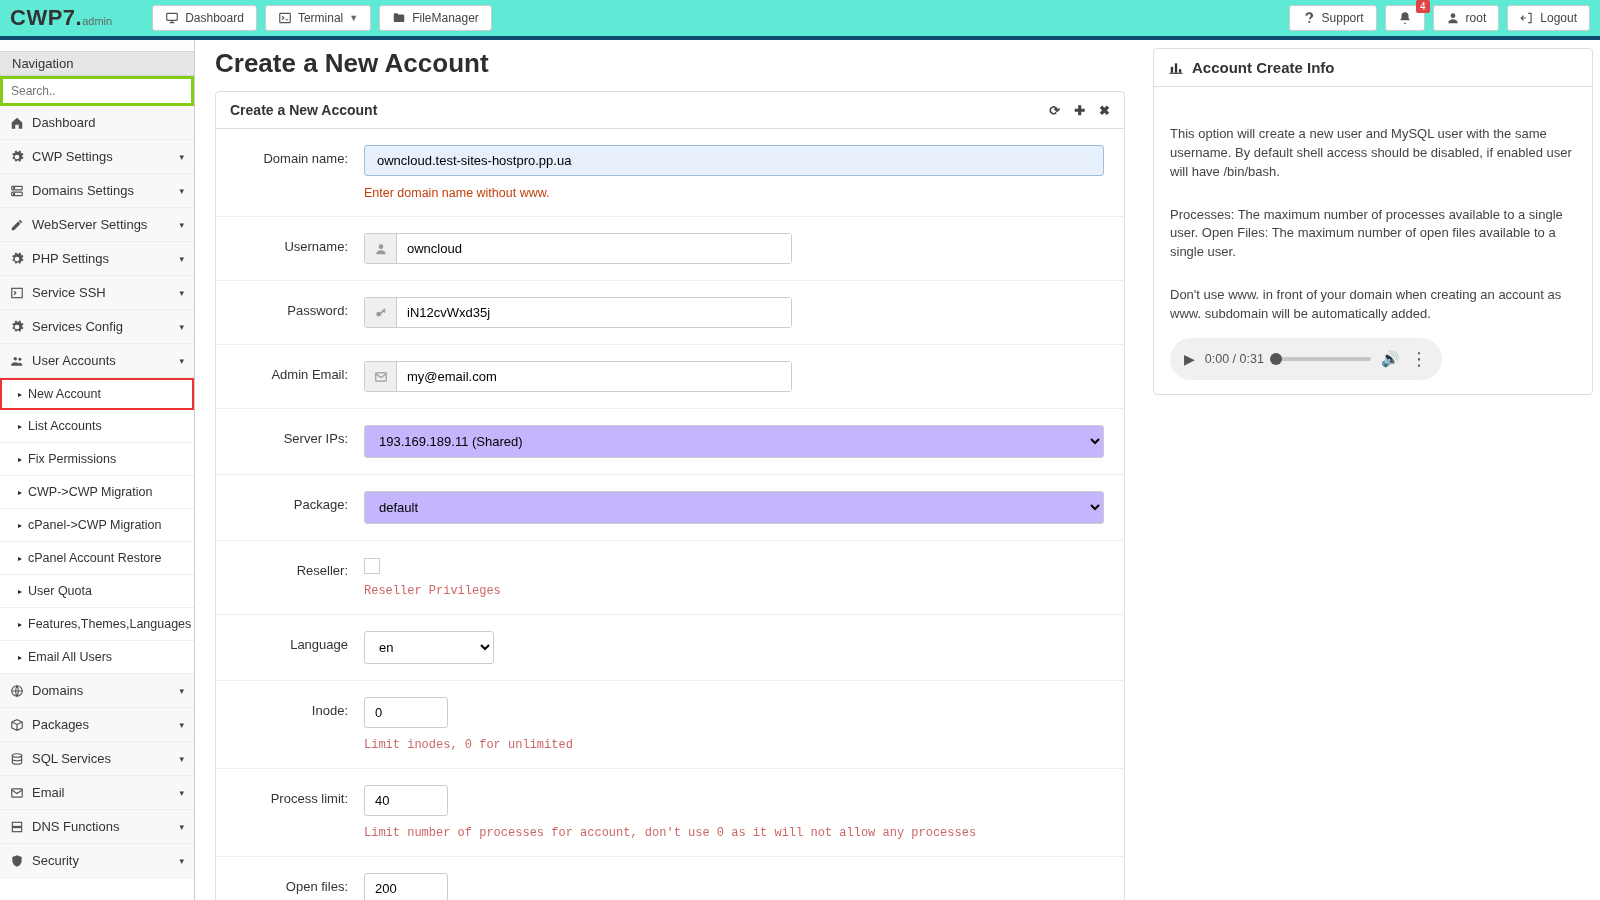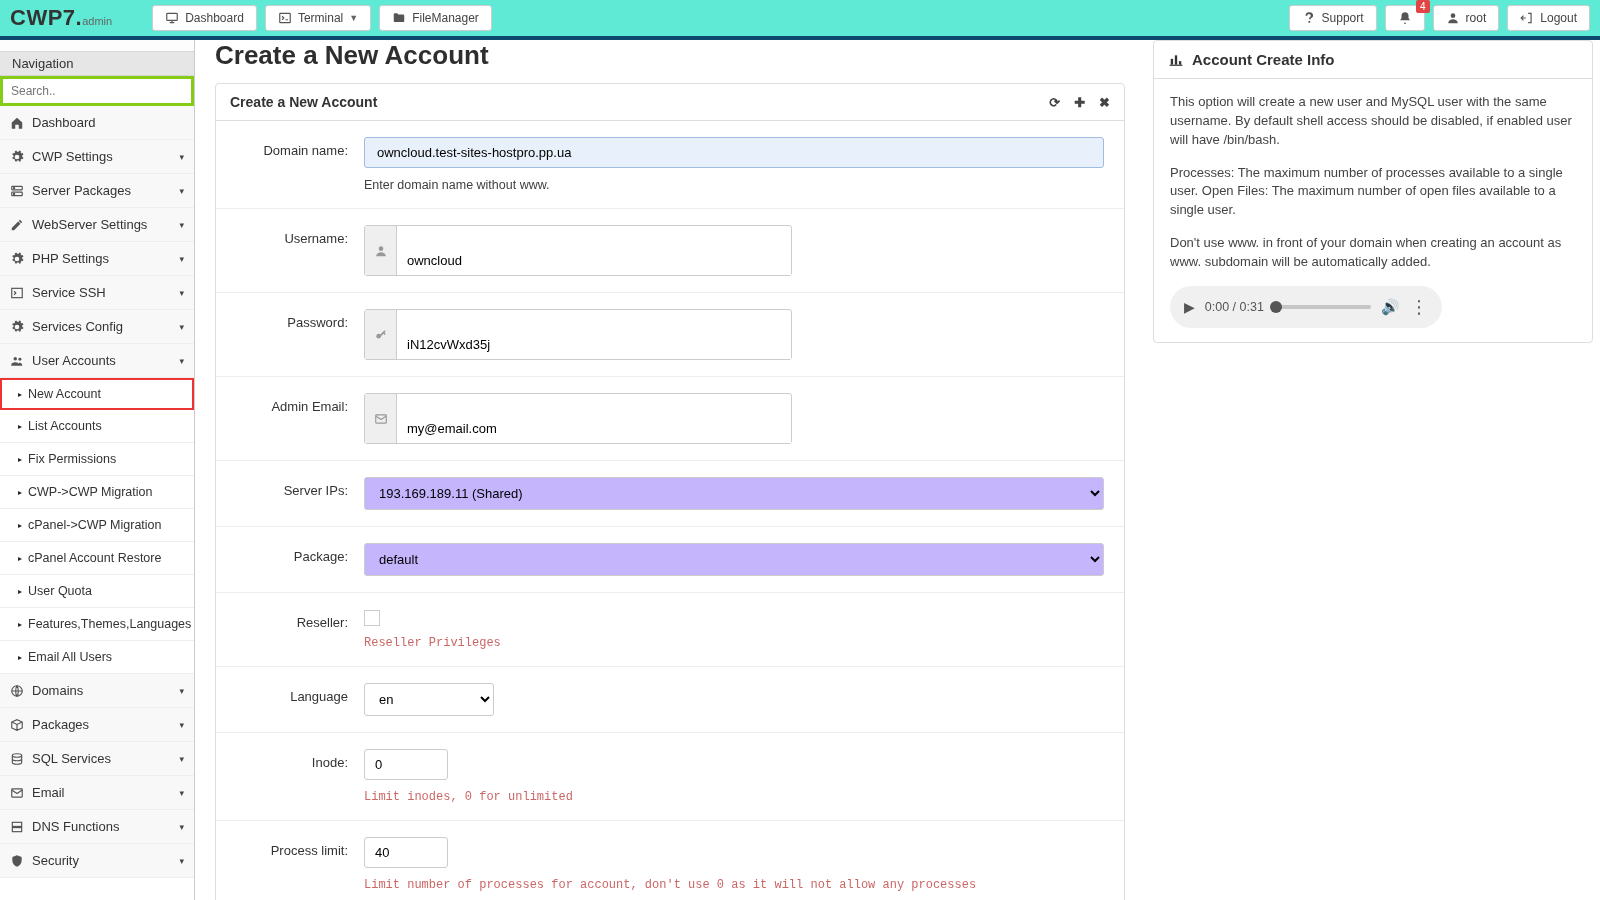--- a/index.html
+++ b/index.html
@@ -99,21 +99,21 @@
 }
 .nav-sub.active {
   border:2px solid #e33;
   background:#fff;
   padding:7px 8px 7px 16px;
 }
 .nav-sub .caret { font-size:8px; color:#222;}
 
 .main-area {
   flex:1;
-  padding: 0 20px;
+  padding: 8px 20px;
   display:flex;
   gap:28px;
   background:#fff;
   overflow:hidden;
 }
 .main-col { flex:0 0 910px; }
 .side-col { flex:0 0 440px; }
 .page-title {
   font-size:26px;
   font-weight:700;
@@ -163,21 +163,20 @@
   align-items:center;
   justify-content:center;
   color:#888;
 }
 .input-group input {
   flex:1;
   border:none;
   padding:7px 10px;
   font-size:13px;
   outline:none;
-  margin-top:20px;
 }
 .input-full {
   width: 100%;
   border:1px solid #9fbde0;
   background:#e8f0fb;
   padding:7px 12px;
   font-size:13px;
   border-radius:3px;
 }
 .input-small {
@@ -198,38 +197,38 @@
 .select-small {
   width: 130px;
   border:1px solid #ccc;
   padding:7px 10px;
   font-size:13px;
   border-radius:3px;
   background:#fff;
 }
 .help-below {
   font-size:12.5px;
-  color:#404040;
+  color:#c2410c;
   margin-top:10px;
 }
 .help-red {
   font-family: "Courier New", monospace;
   font-size:12px;
   color:#cc6666;
   margin-top:10px;
 }
 .checkbox-sq {
   width:16px;height:16px;border:1px solid #ccc;display:inline-block;background:#fff;vertical-align:middle;position:relative;
 }
 
 .info-panel .panel-header {
   font-size:15px;
 }
 .info-body { padding:14px 16px; color:#444; font-size:13px; line-height:1.45;}
-.info-body p { margin-bottom:14px;}
+.info-body p { margin-bottom:14px;margin-top:24px;}
 .audio-widget {
   width: 272px;
   height:42px;
   background:#f0f0f0;
   border-radius:21px;
   display:flex;
   align-items:center;
   padding:0 14px;
   gap:10px;
   color:#555;
@@ -341,21 +340,21 @@
         </div>
         <div class="nav-item">
           <span>
             <svg width="14" height="14" viewBox="0 0 24 24" fill="none" stroke="#555" stroke-width="2">
               <rect x="3" y="4" width="18" height="6" rx="1"></rect>
               <rect x="3" y="14" width="18" height="6" rx="1"></rect>
               <circle cx="7" cy="7" r="1" fill="#555"></circle>
               <circle cx="7" cy="17" r="1" fill="#555"></circle>
             </svg>
           </span>
-          <span>Server Packages</span>
+          <span>Domains Settings</span>
           <span class="chev">▾</span>
         </div>
         <div class="nav-item">
           <span>
             <svg width="14" height="14" viewBox="0 0 24 24" fill="#555">
               <path d="M3 17l11-11 4 4-11 11H3zM15 5l2-2 4 4-2 2z"></path>
             </svg>
           </span>
           <span>WebServer Settings</span>
           <span class="chev">▾</span>

